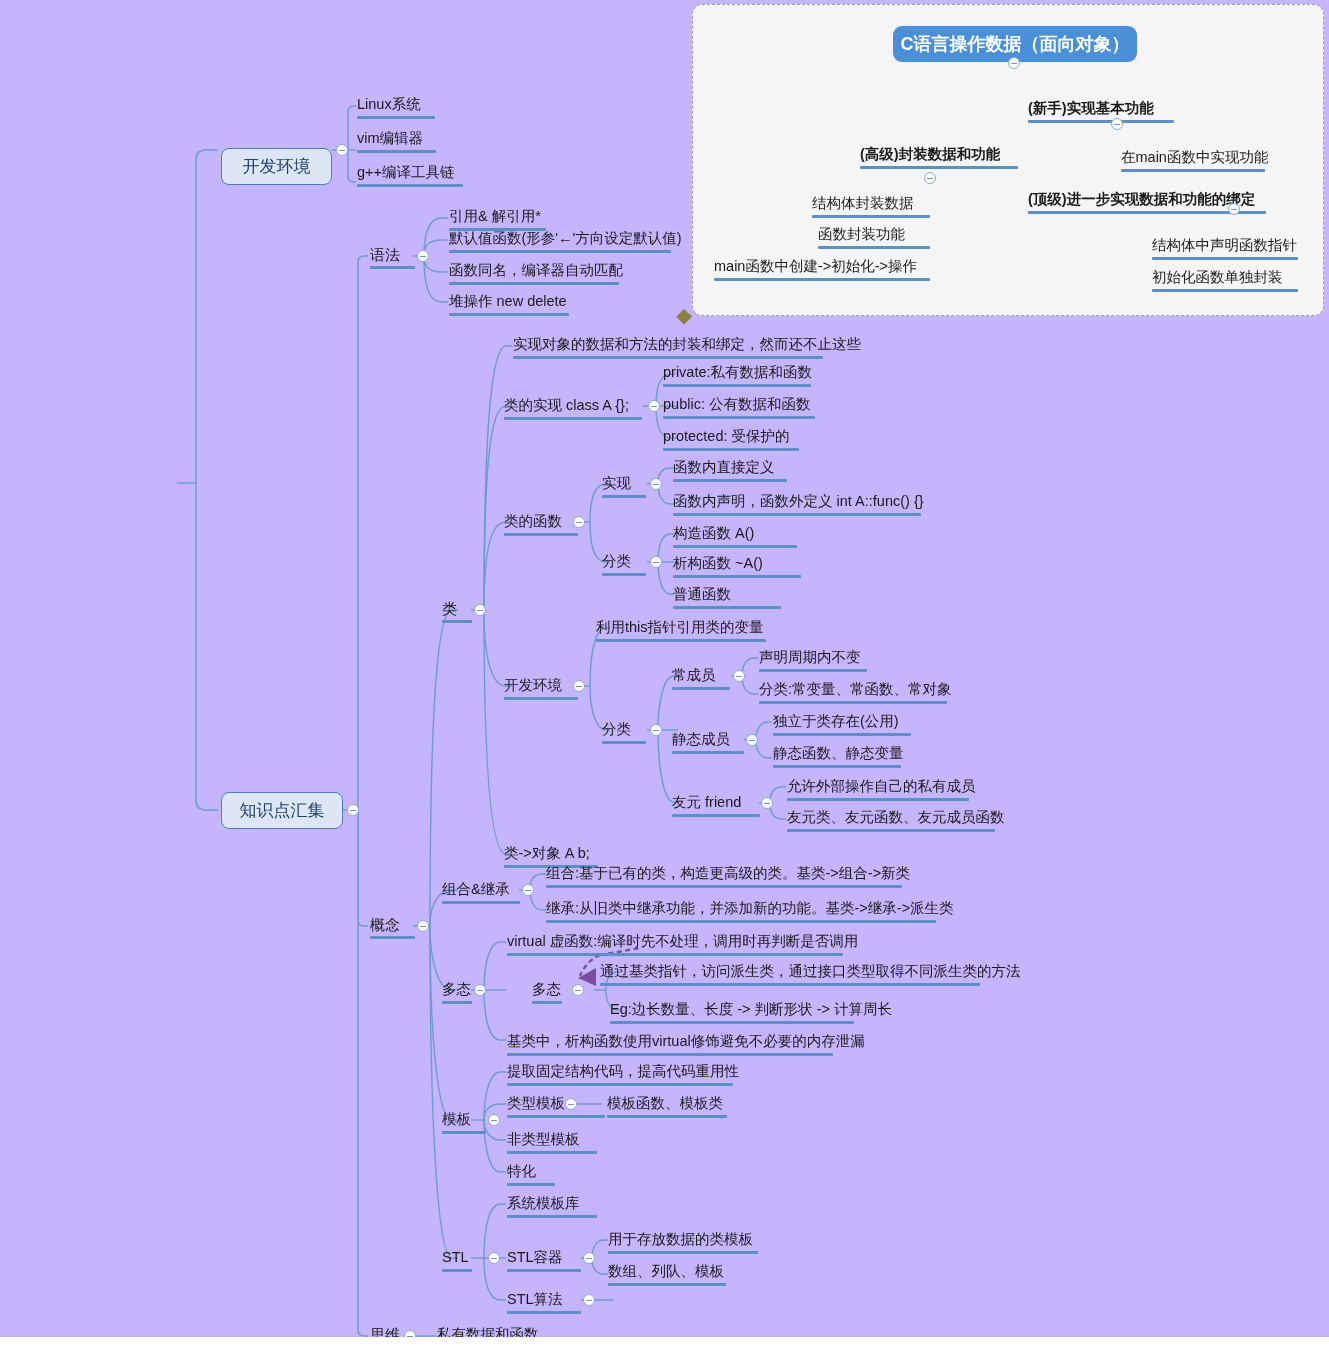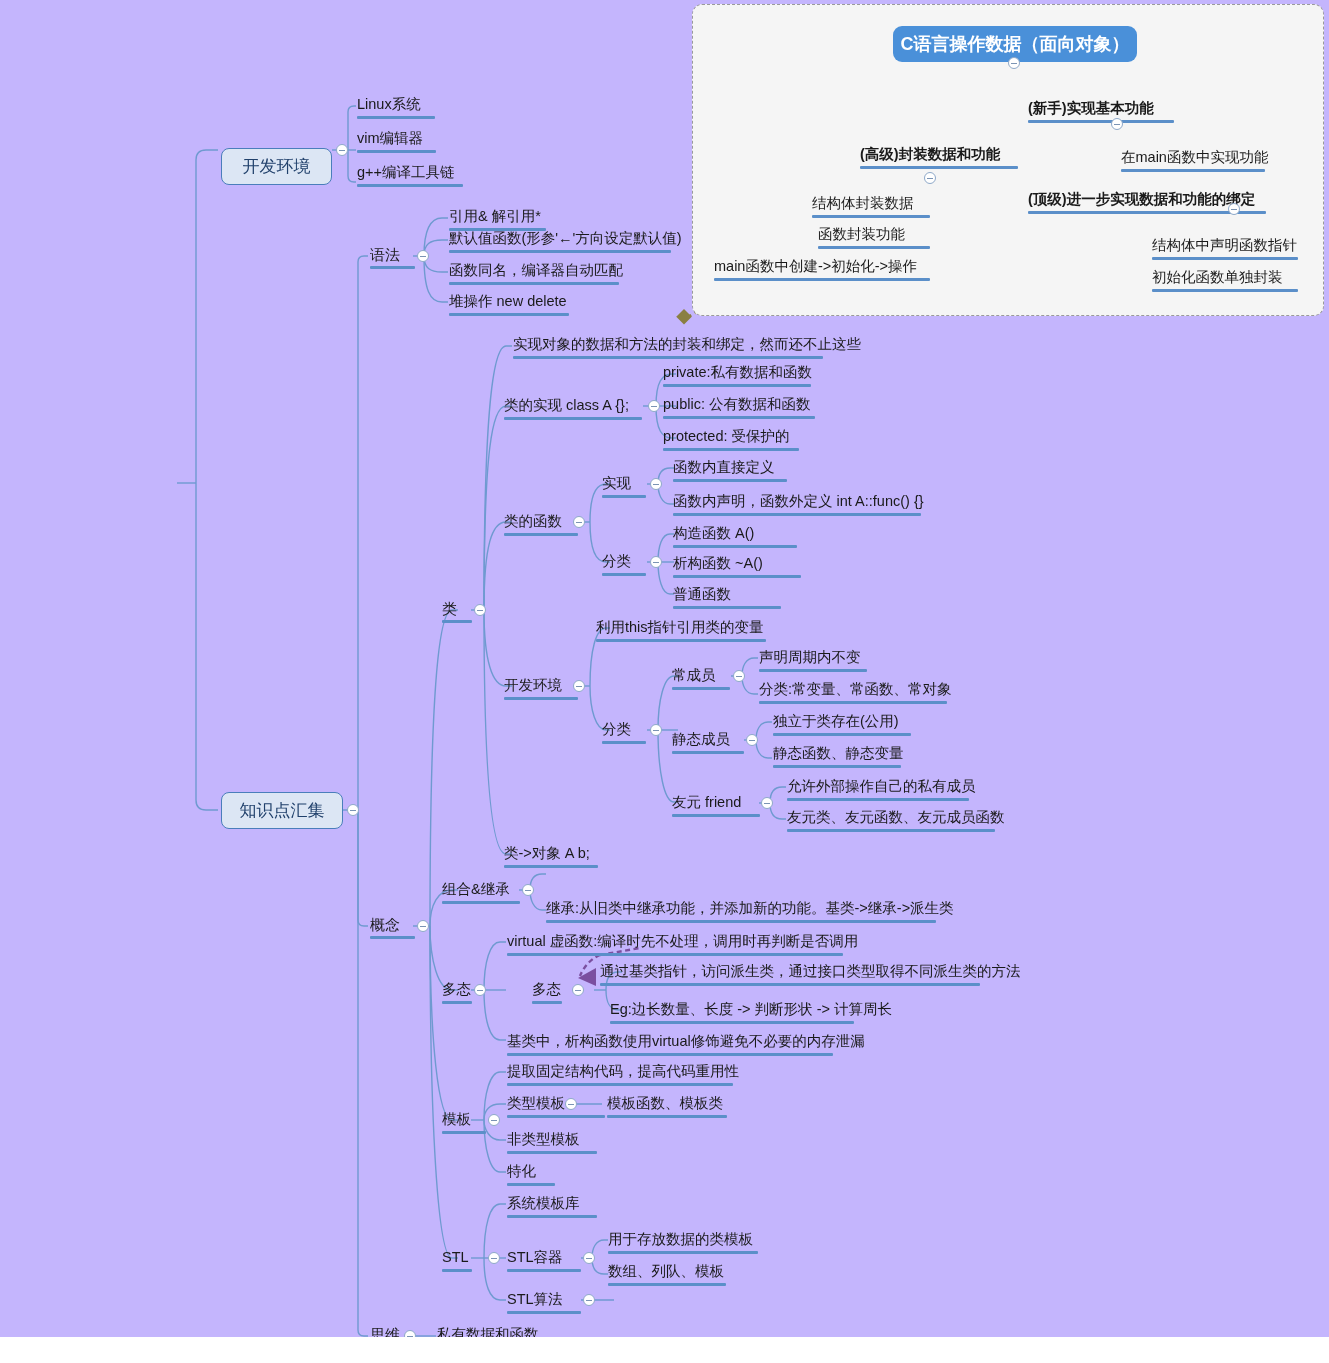--- a/index.html
+++ b/index.html
@@ -477,20 +477,24 @@
   <div class="leaf" style="left:502px;top:844px;">
     <span class="txt">类-&gt;对象 A b;</span>
     <span class="bar" style="width:94px;"></span>
   </div>
 
   <div class="leaf" style="left:440px;top:880px;">
     <span class="txt">组合&amp;继承</span>
     <span class="bar" style="width:78px;"></span>
   </div>
   <div class="toggle" style="left:522px;top:884px;"></div>
+  <div class="leaf" style="left:544px;top:864px;">
+    <span class="txt">组合:基于已有的类，构造更高级的类。基类-&gt;组合-&gt;新类</span>
+    <span class="bar" style="width:356px;"></span>
+  </div>
   <div class="leaf" style="left:544px;top:899px;">
     <span class="txt">继承:从旧类中继承功能，并添加新的功能。基类-&gt;继承-&gt;派生类</span>
     <span class="bar" style="width:390px;"></span>
   </div>
 
   <div class="leaf" style="left:440px;top:980px;">
     <span class="txt">多态</span>
     <span class="bar" style="width:30px;"></span>
   </div>
   <div class="toggle" style="left:474px;top:984px;"></div>

